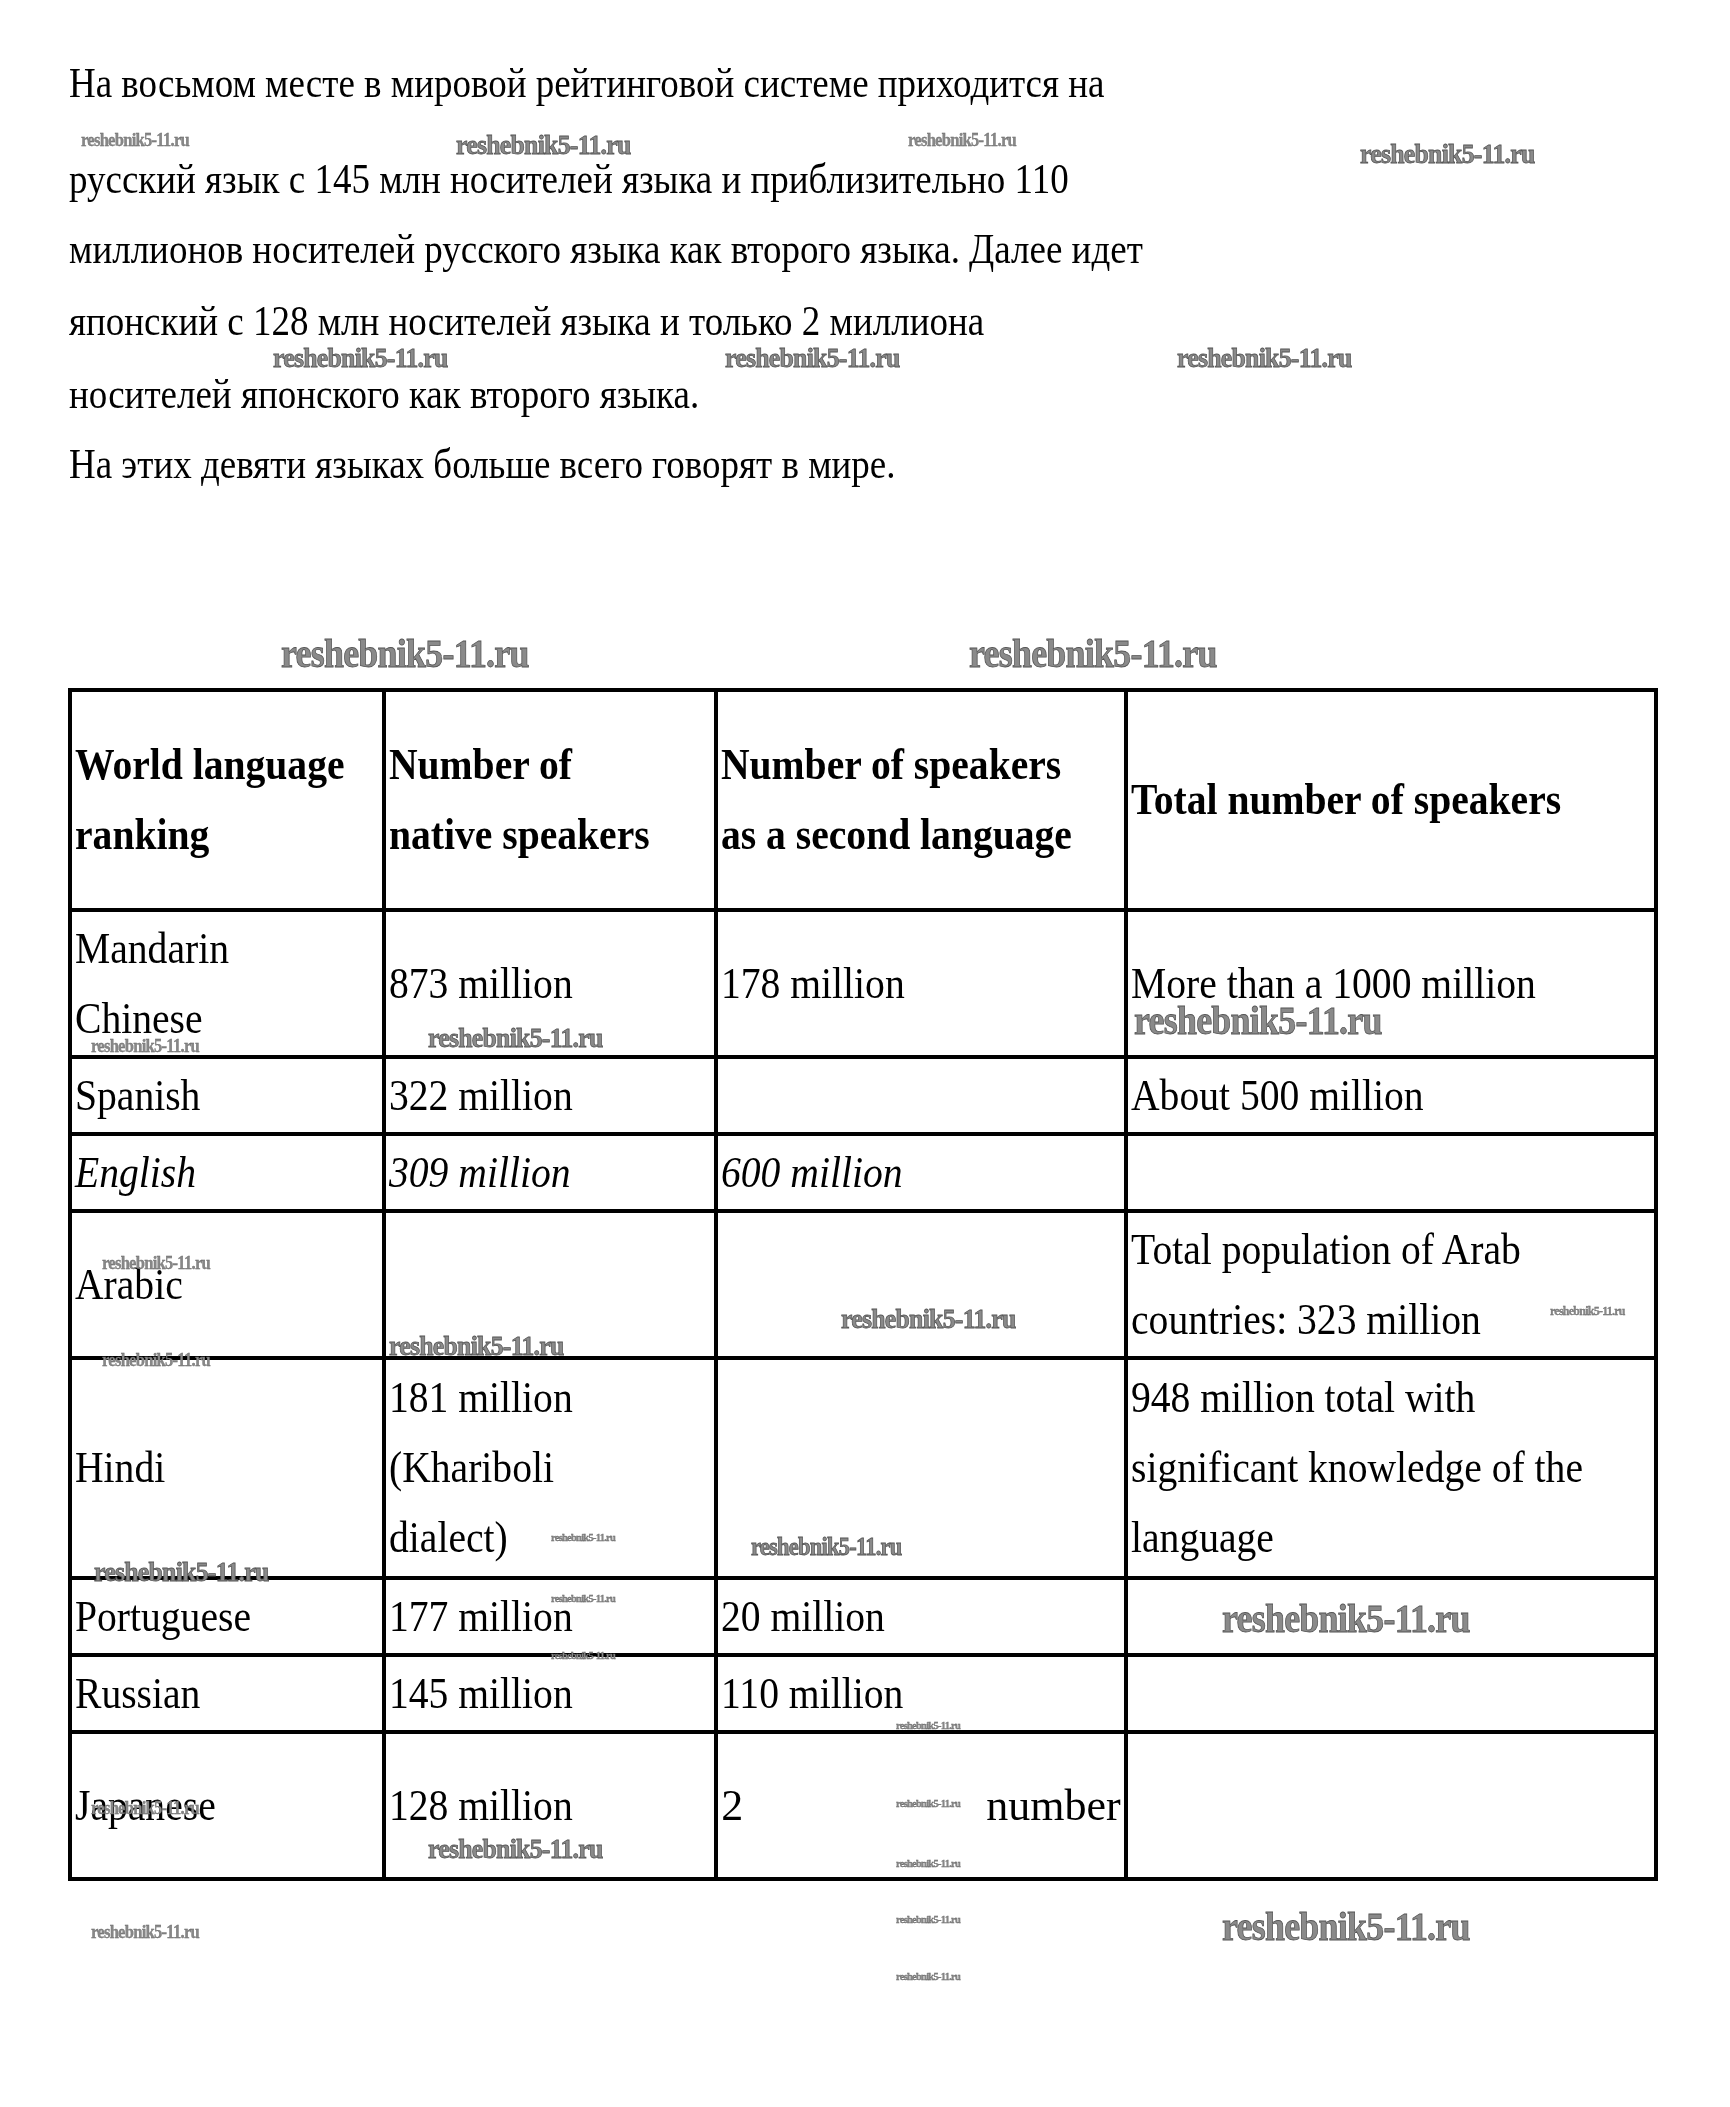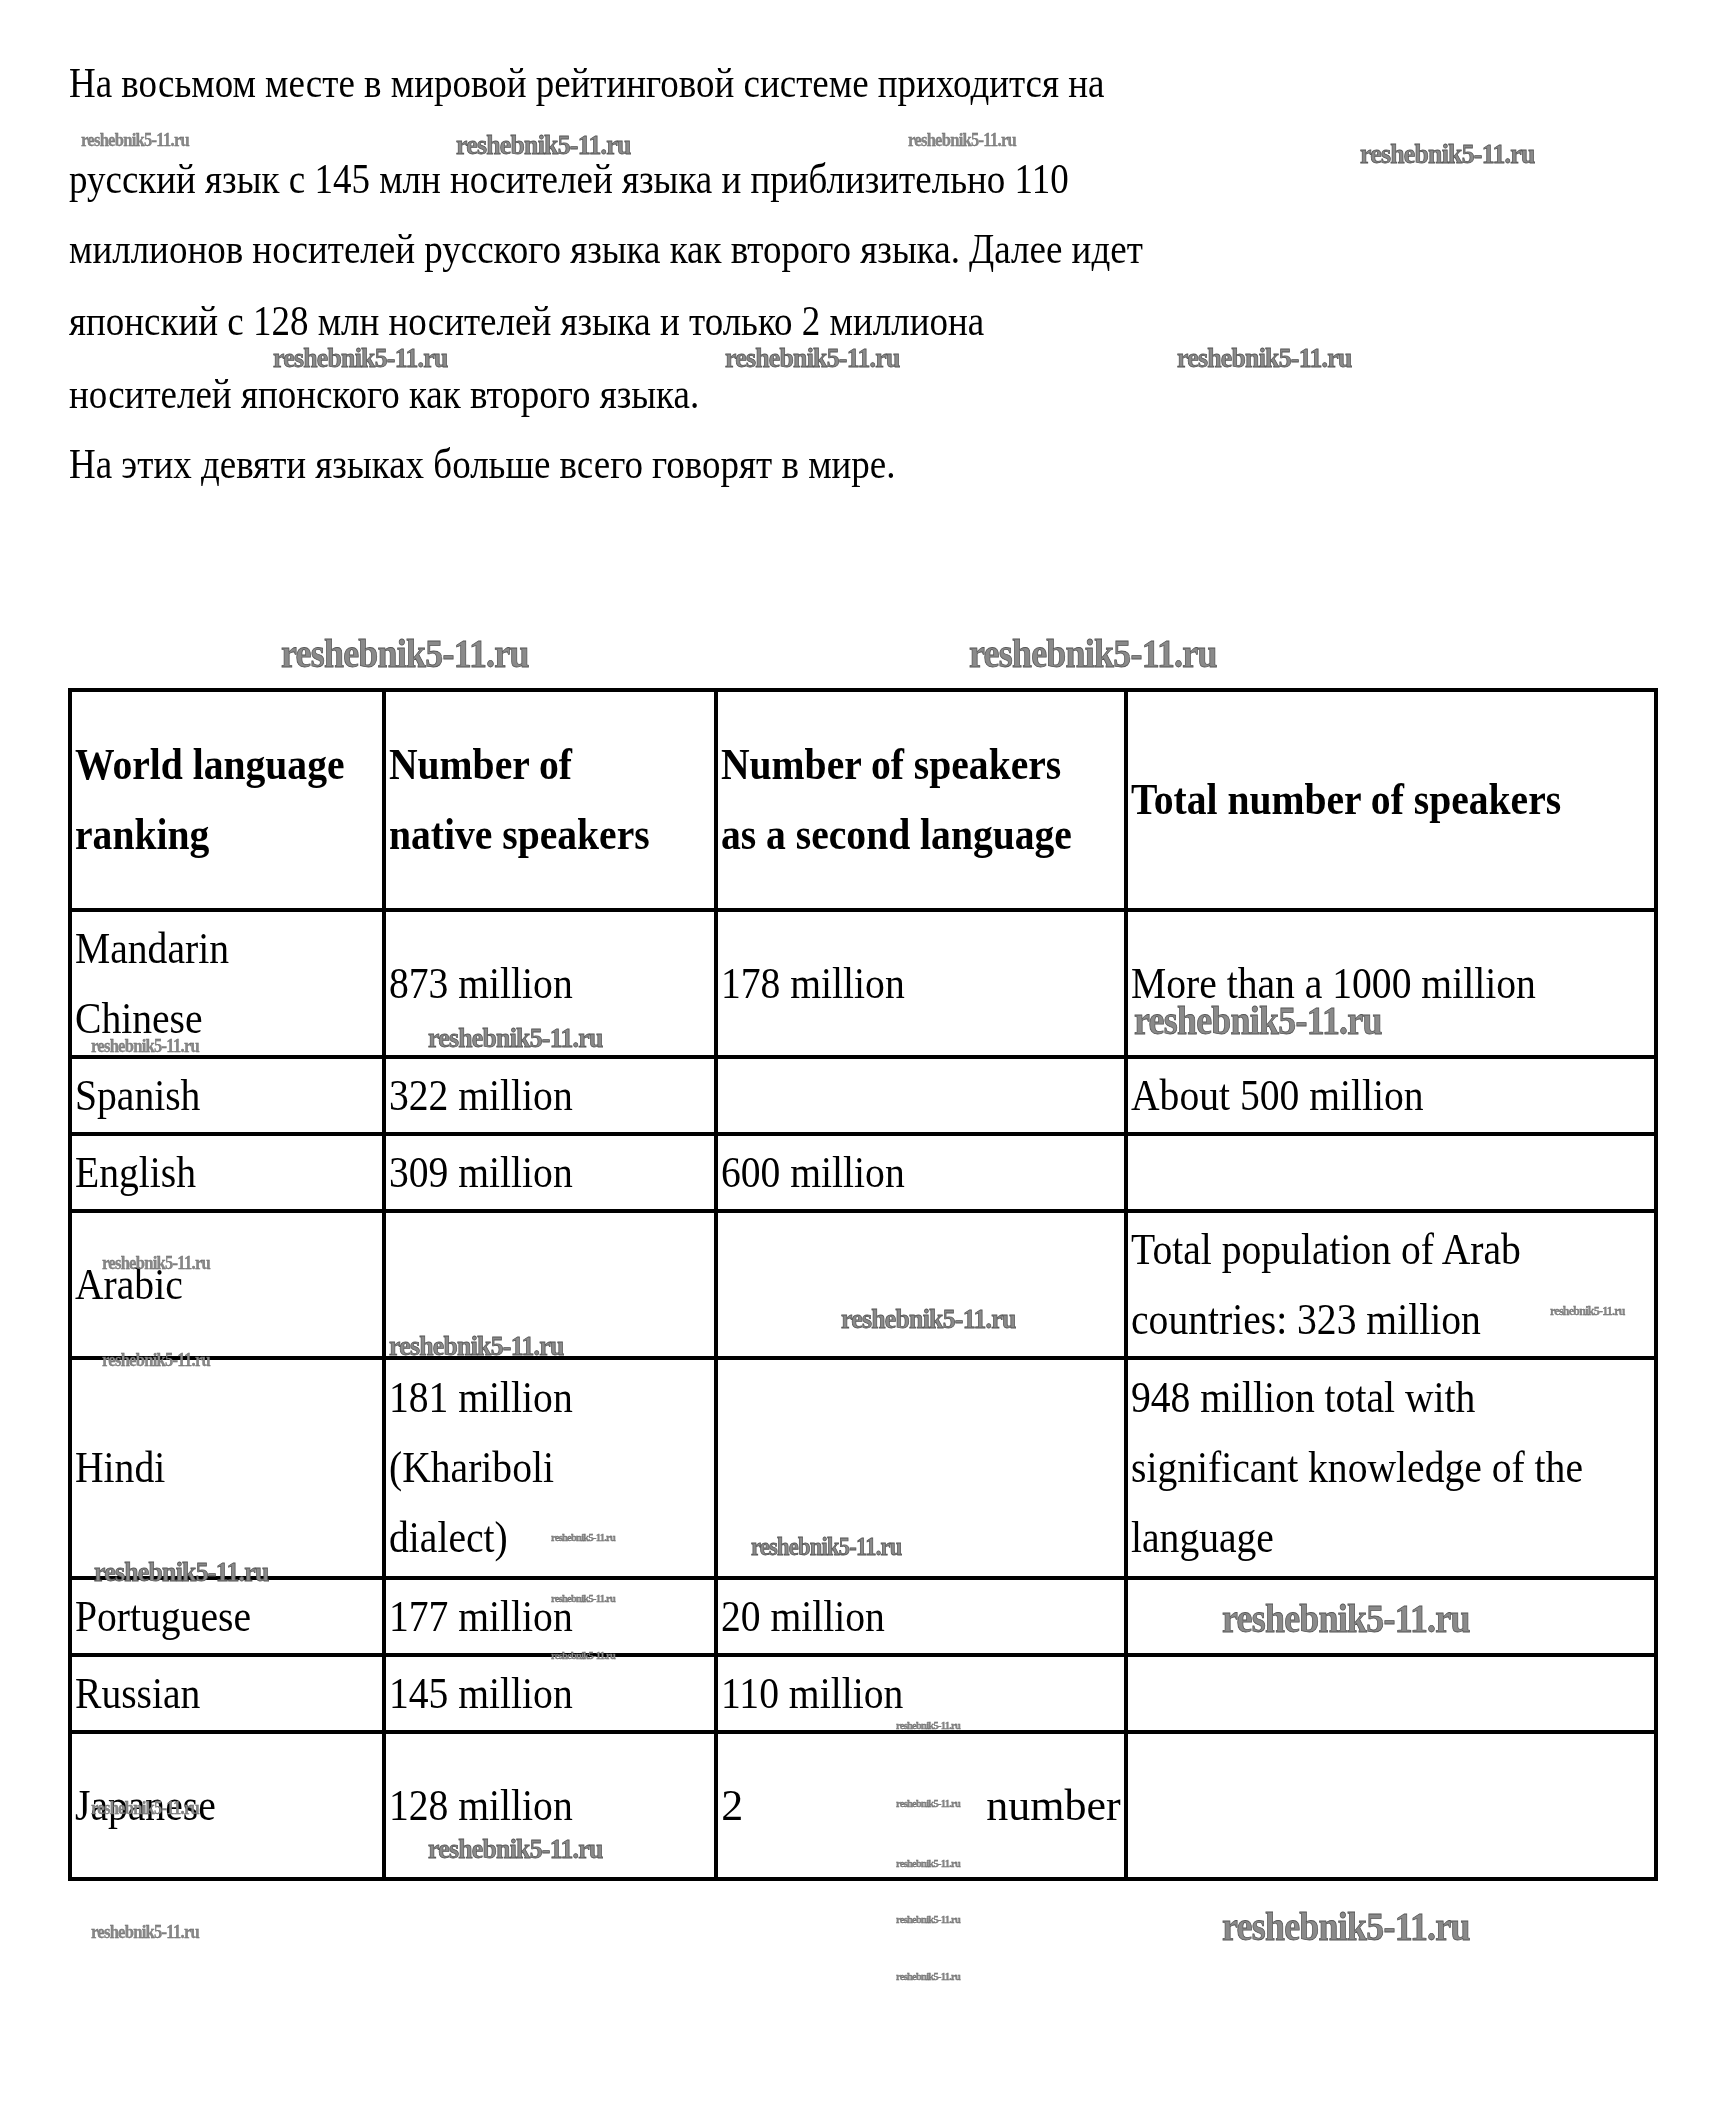--- a/index.html
+++ b/index.html
@@ -14,21 +14,21 @@
   .wm.m { font-size:28px; }
   .wm.l { font-size:39px; }
   table.lang { position:absolute; left:68px; top:688px; width:1272px; border-collapse:collapse;
                table-layout:fixed;padding-left:20px; }
   table.lang td, table.lang th { border:4.1px solid #000; padding:0 3.3px; vertical-align:middle;
                font-size:44px; line-height:70px; text-align:left; }
   table.lang th { font-weight:bold; }
   .cell-inner { transform:scaleX(0.9); transform-origin:left center; display:block; }
   .col1 { width:314px; } .col2 { width:332px; } .col3 { width:410px; } .col4 { width:530px; }
   .r-head { height:220px; }
-  .r1 { height:147px; } .r2 { height:77px; } .r3 { height:77px; } .r4 { height:147px; }
+  .r1 { height:147px; } .r2 { height:77px; } .r3 { height:77px;font-style:italic; } .r4 { height:147px; }
   .r5 { height:220px; } .r6 { height:77px;font-family:Liberation Serif, serif; } .r7 { height:77px; } .r8 { height:77px; } .r9 { height:147px; }
   .japan-second { display:flex; justify-content:space-between; align-self:flex-start; }
   td.top { vertical-align:top; }
 </style>
 </head>
 <body>
 
 <div class="para" style="top:47px;">На восьмом месте в мировой рейтинговой системе приходится на</div>
 <div class="para" style="top:143px;">русский язык с 145 млн носителей языка и приблизительно 110</div>
 <div class="para" style="top:213px;">миллионов носителей русского языка как второго языка. Далее идет</div>

